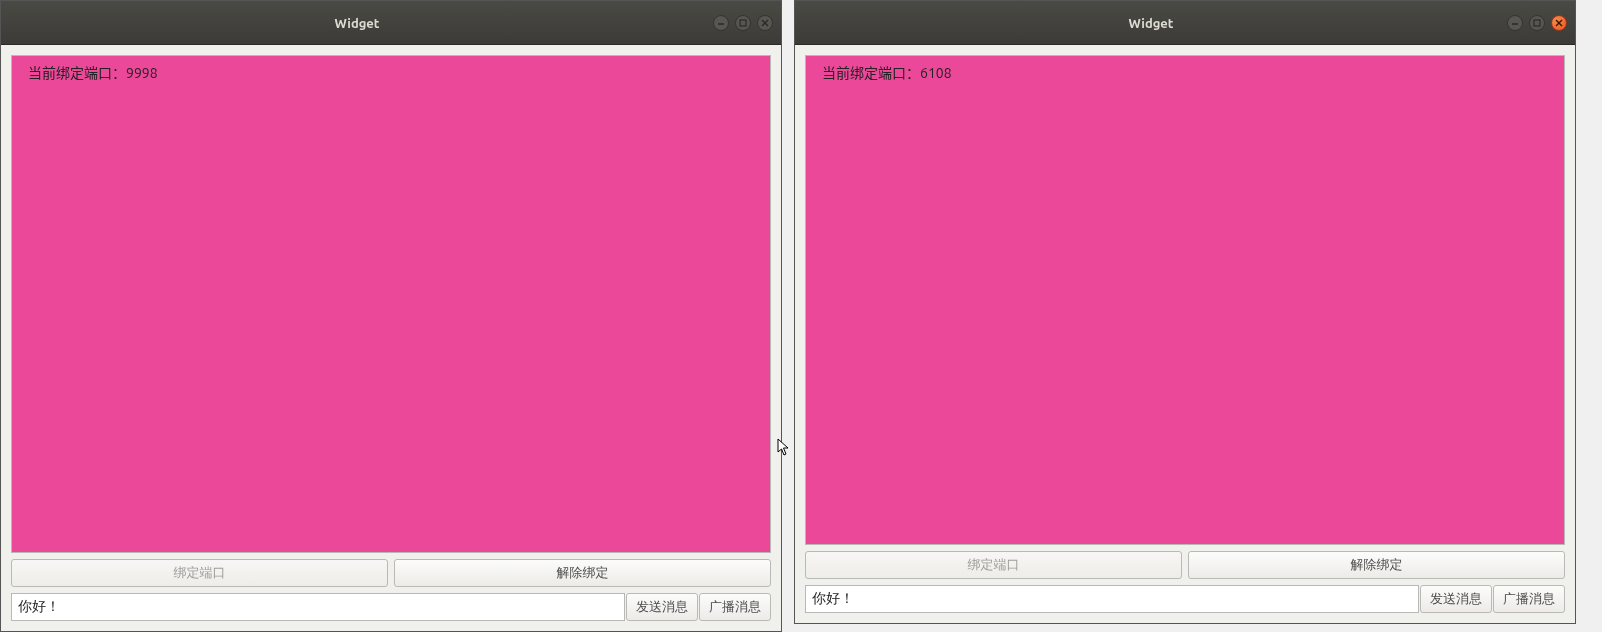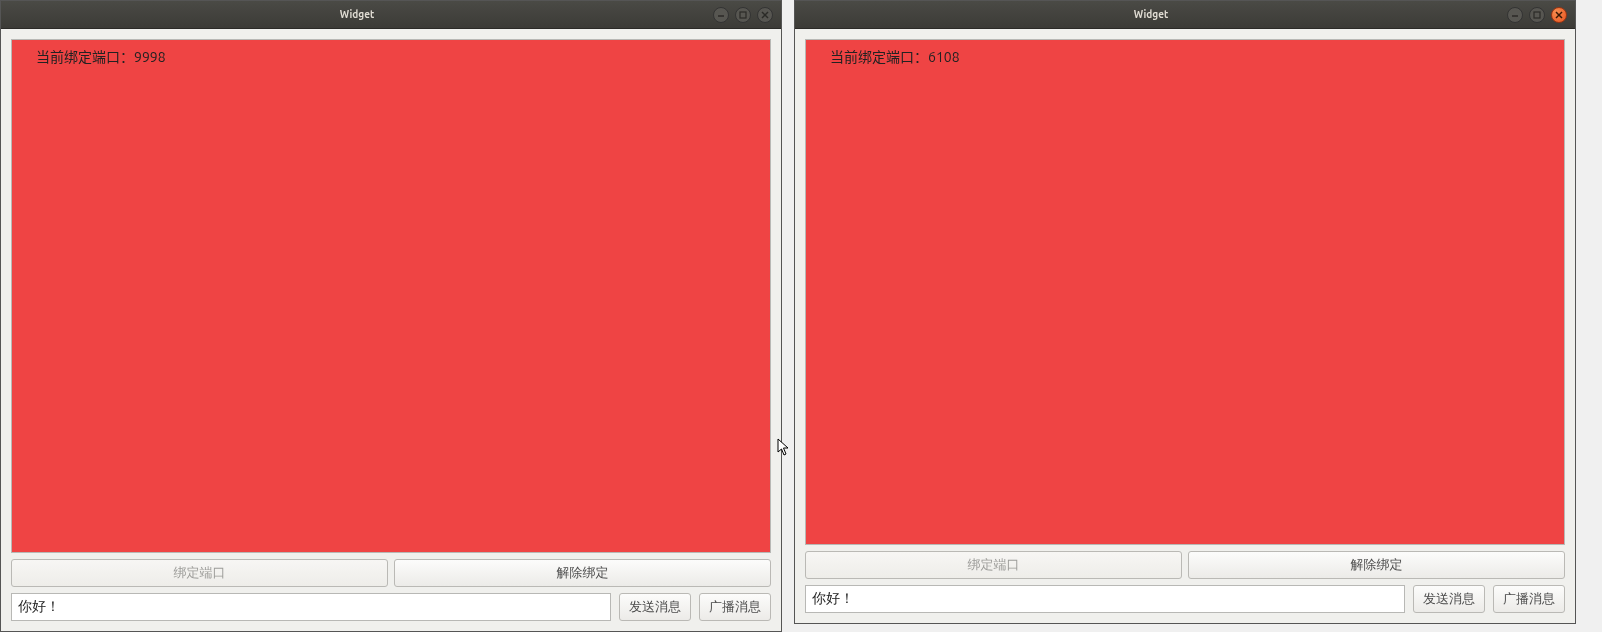--- a/index.html
+++ b/index.html
@@ -14,27 +14,27 @@
     }
     .window {
       display: flex;
       flex-direction: column;
       background: #f0f0ed;
       border: 1px solid #555;
     }
     .window.left { width: 782px; height: 632px; margin-top: 0; }
     .window.right { width: 782px; height: 624px; margin-top: 0; margin-left: 12px; }
     .titlebar {
-      height: 28px;
+      height: 44px;
       background: linear-gradient(to bottom, #4a4a45 0%, #3c3b37 100%);
       color: #dfdbd2;
       display: flex;
       align-items: center;
       position: relative;
-      font-size: 10px;
+      font-size: 13px;
       font-weight: bold;
       border-bottom: 1px solid #2b2a27;
     }
     .titlebar .title {
       flex: 1;
       text-align: center;
     }
     .window-controls {
       display: flex;
       gap: 6px;
@@ -62,23 +62,23 @@
     .window-body {
       flex: 1;
       display: flex;
       flex-direction: column;
       padding: 10px;
       gap: 6px;
       background: #f0f0ed;
     }
     .text-area {
       flex: 1;
-      background: #ef4444;
+      background: #ec4899;
       border: 1px solid #b8b8b5;
-      padding: 6px 24px;
+      padding: 6px 16px;
       overflow: auto;
       font-size: 14px;
       color: #222;
     }
     .button-row {
       display: flex;
       gap: 6px;
     }
     .button-row .btn {
       flex: 1;
@@ -94,21 +94,21 @@
       justify-content: center;
     }
     .button-row .btn:disabled,
     .button-row .btn.disabled {
       color: #9c9c99;
       cursor: default;
       background: linear-gradient(to bottom, #f7f6f4, #eeede9);
     }
     .input-row {
       display: flex;
-      gap: 8px;
+      gap: 1px;
       border-radius: 6px;
     }
     .input-row .text-input {
       flex: 1;
       height: 28px;
       background: #fff;
       border: 1px solid #b8b8b5;
       padding: 0 6px;
       font-size: 14px;
       color: #222;

